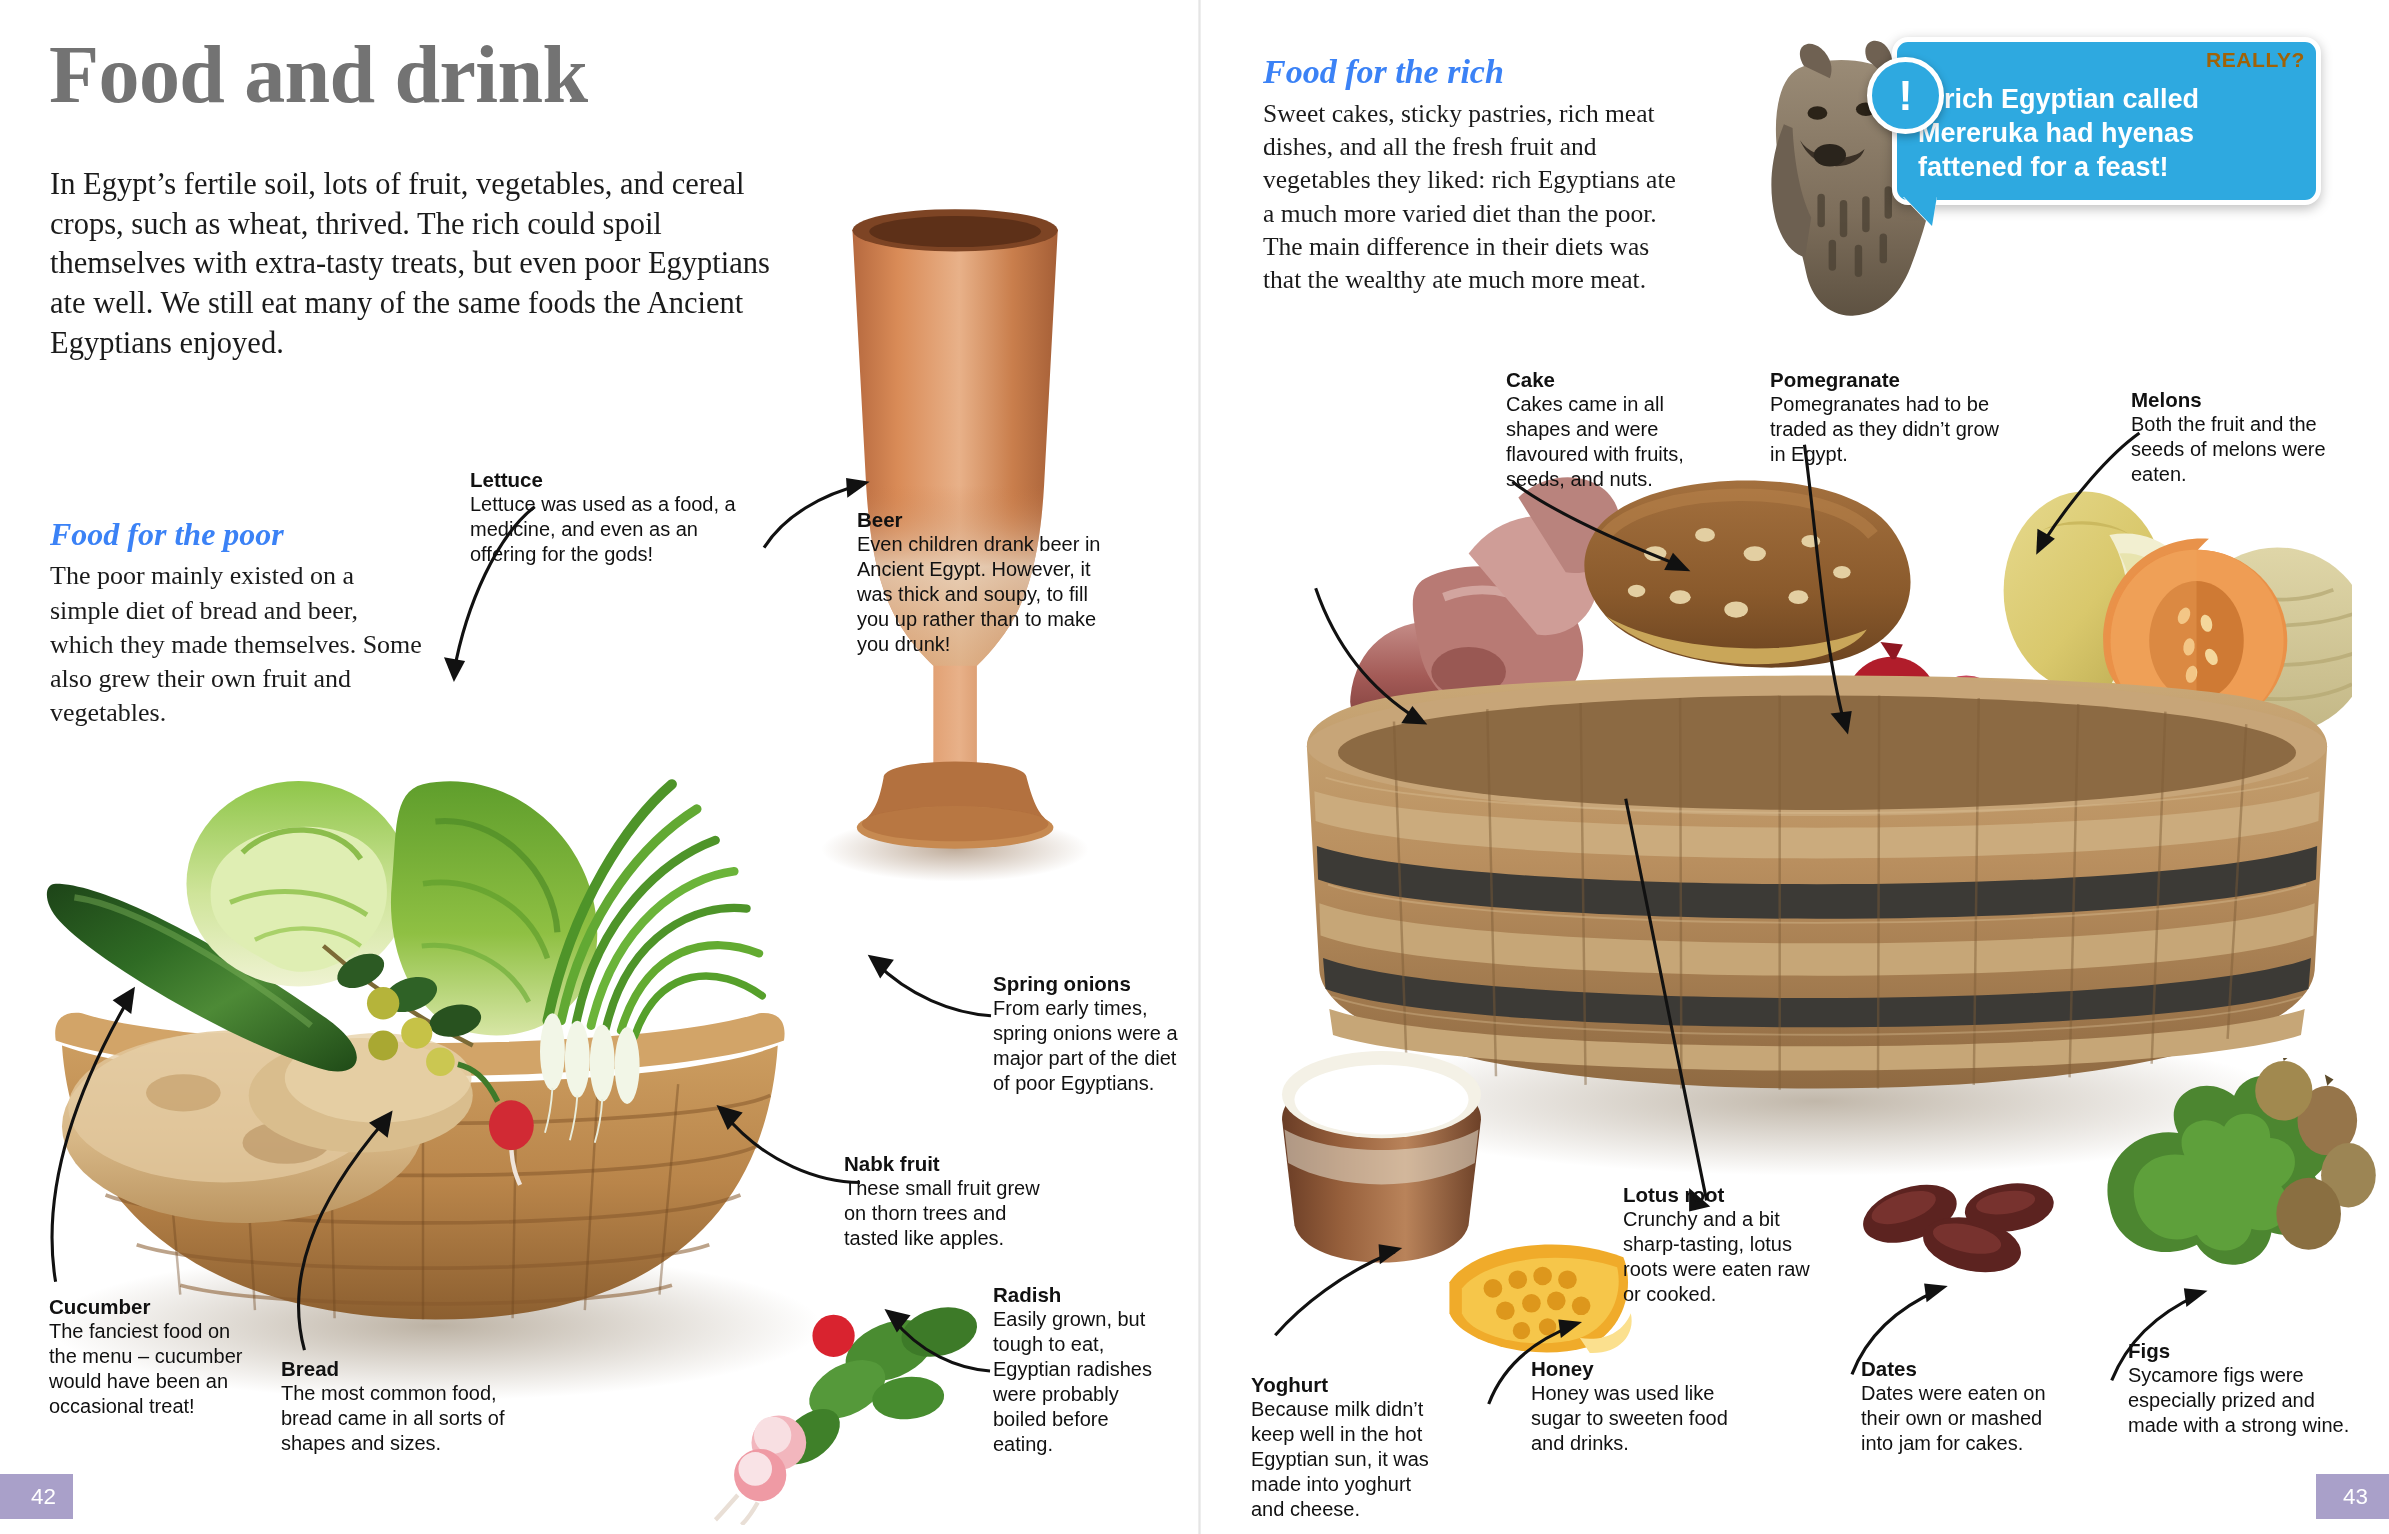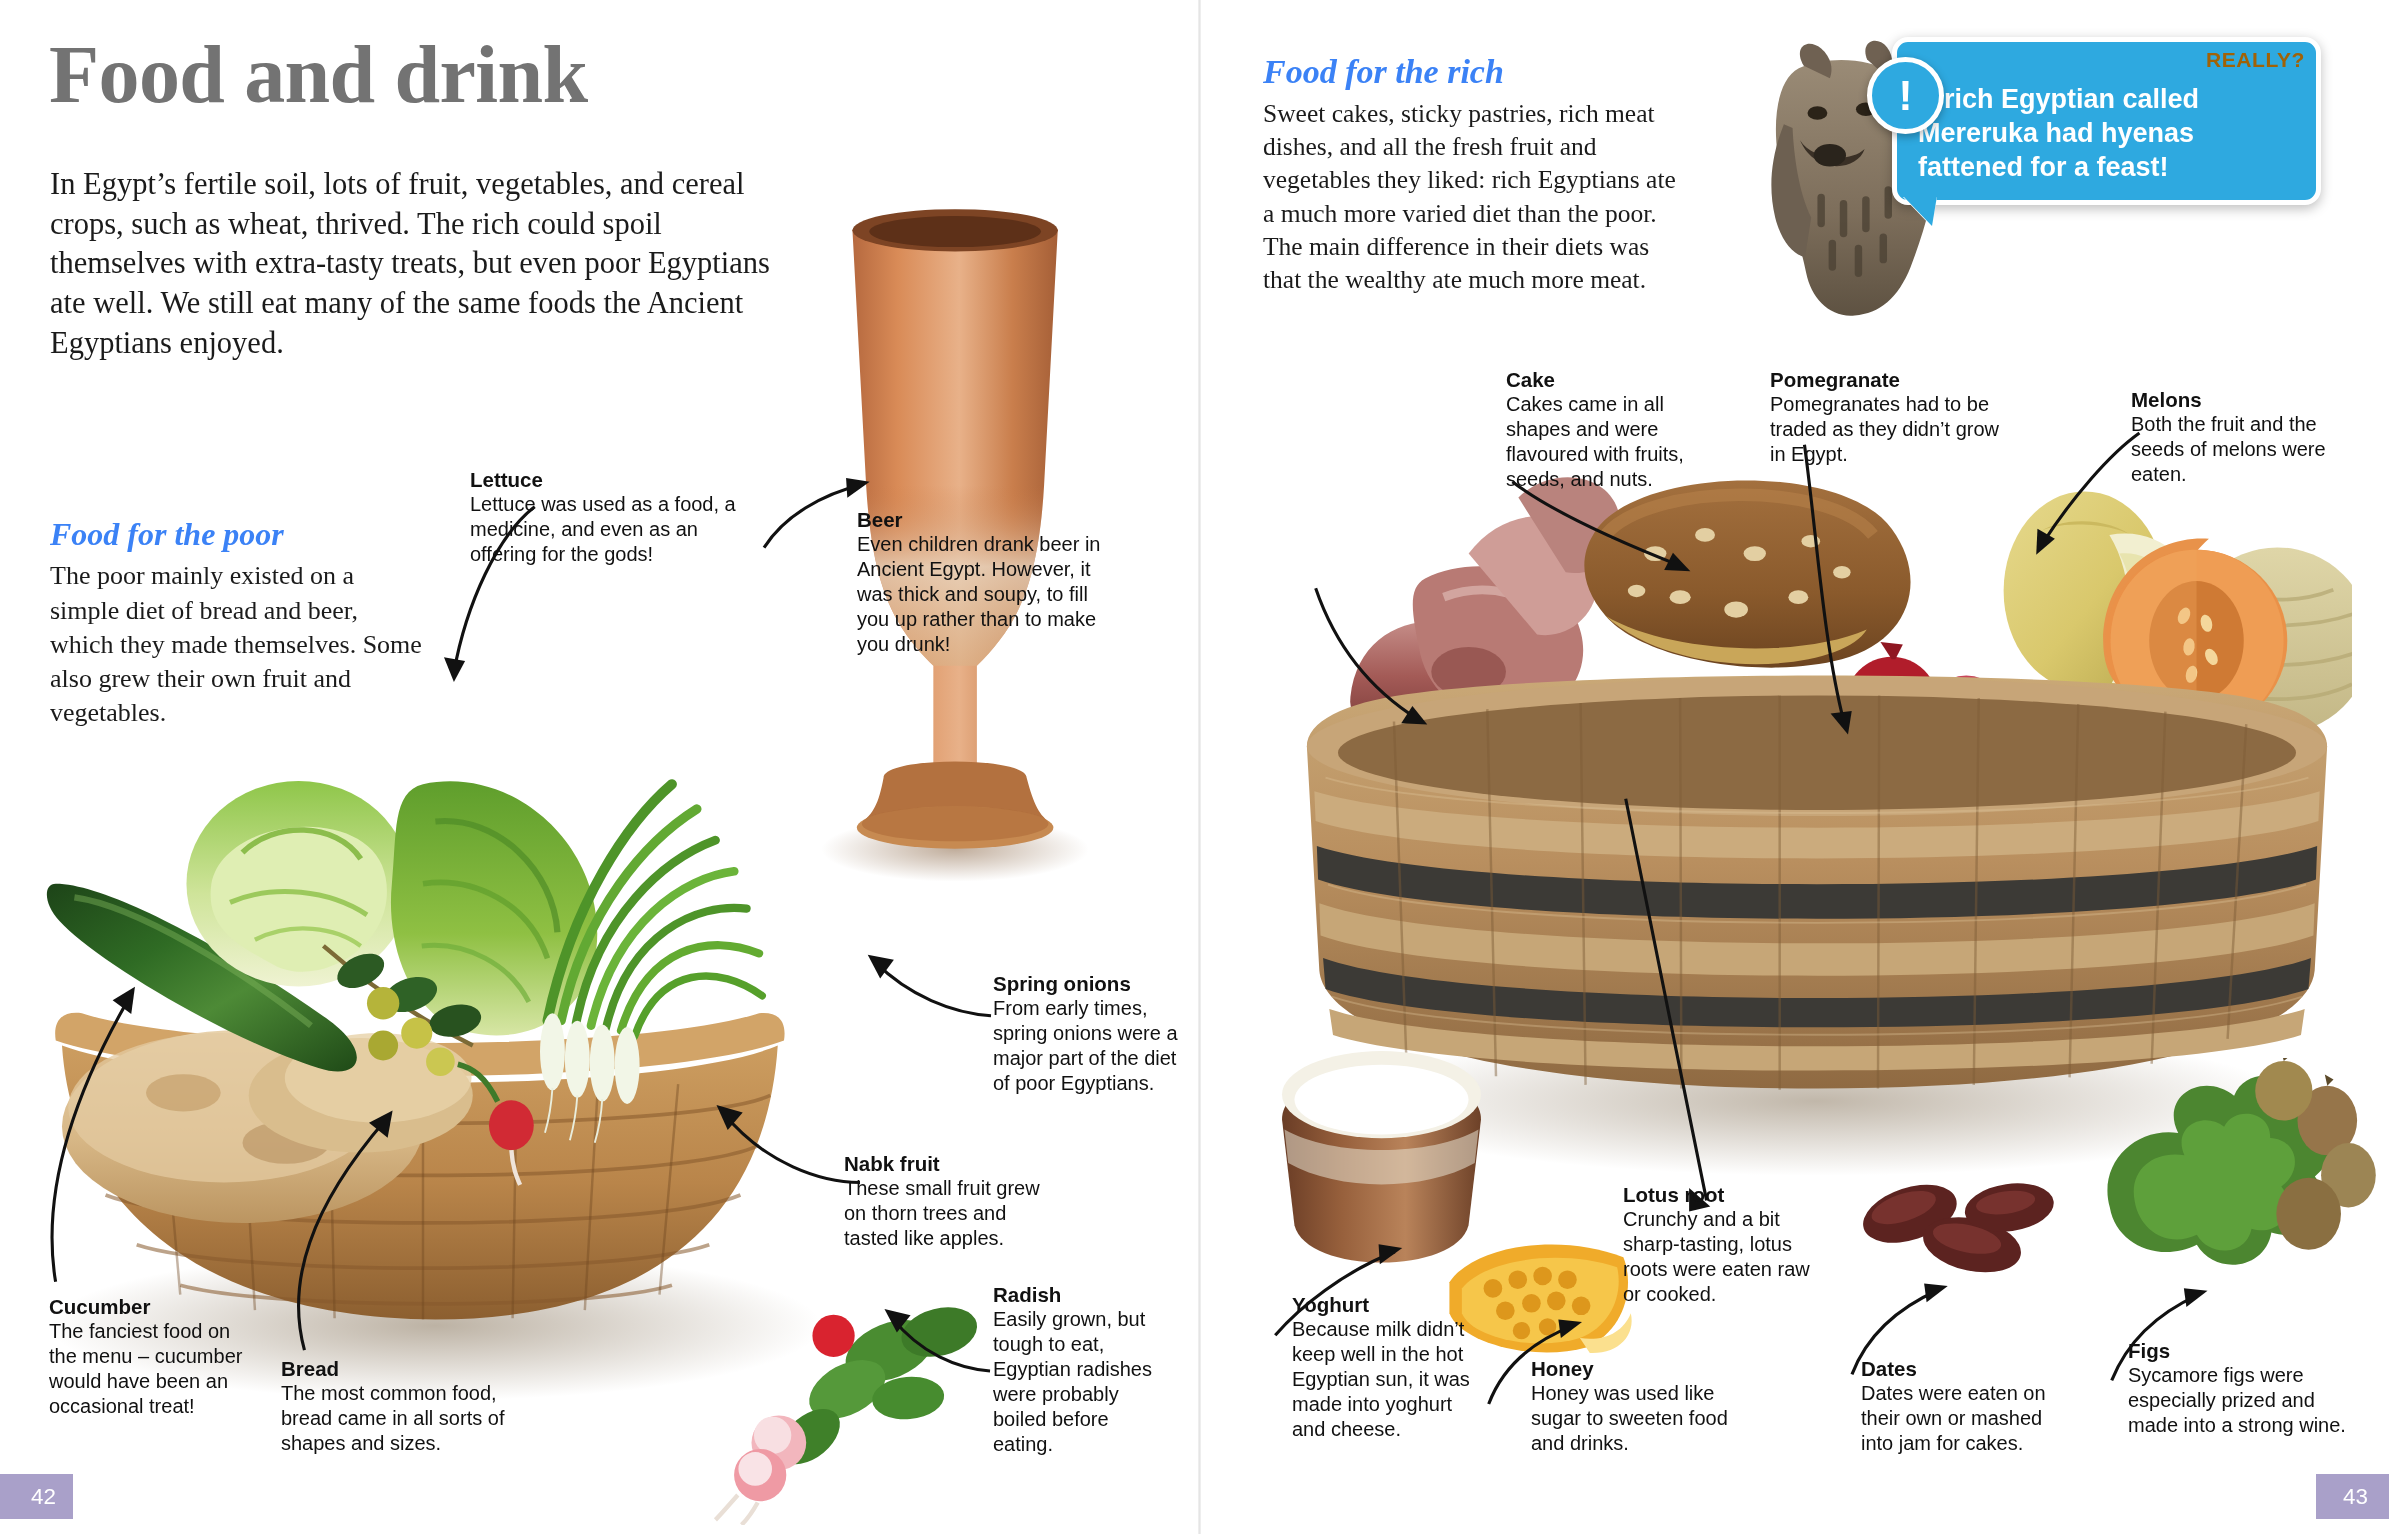--- a/index.html
+++ b/index.html
@@ -758,37 +758,37 @@
   <div class="callout" style="left:2131px; top:387px; width:205px;">
     <span class="lbl">Melons</span>
     <span class="txt">Both the fruit and the seeds of melons were eaten.</span>
   </div>
 
   <div class="callout" style="left:1623px; top:1182px; width:205px;">
     <span class="lbl">Lotus root</span>
     <span class="txt">Crunchy and a bit sharp-tasting, lotus roots were eaten raw or cooked.</span>
   </div>
 
-  <div class="callout" style="left:1251px; top:1292px; width:199px;margin-left:41px;">
+  <div class="callout" style="left:1251px; top:1372px; width:199px;">
     <span class="lbl">Yoghurt</span>
     <span class="txt">Because milk didn’t keep well in the hot Egyptian sun, it was made into yoghurt and cheese.</span>
   </div>
 
   <div class="callout" style="left:1531px; top:1356px; width:205px;">
     <span class="lbl">Honey</span>
     <span class="txt">Honey was used like sugar to sweeten food and drinks.</span>
   </div>
 
   <div class="callout" style="left:1861px; top:1356px; width:218px;">
     <span class="lbl">Dates</span>
     <span class="txt">Dates were eaten on their own or mashed into jam for cakes.</span>
   </div>
 
   <div class="callout" style="left:2128px; top:1338px; width:224px;">
     <span class="lbl">Figs</span>
-    <span class="txt">Sycamore figs were especially prized and made into a strong wine.</span>
+    <span class="txt">Sycamore figs were especially prized and made with a strong wine.</span>
   </div>
 
   <div class="folio left">42</div>
   <div class="folio right">43</div>
 
 </div>
 
 
 </body></html>

